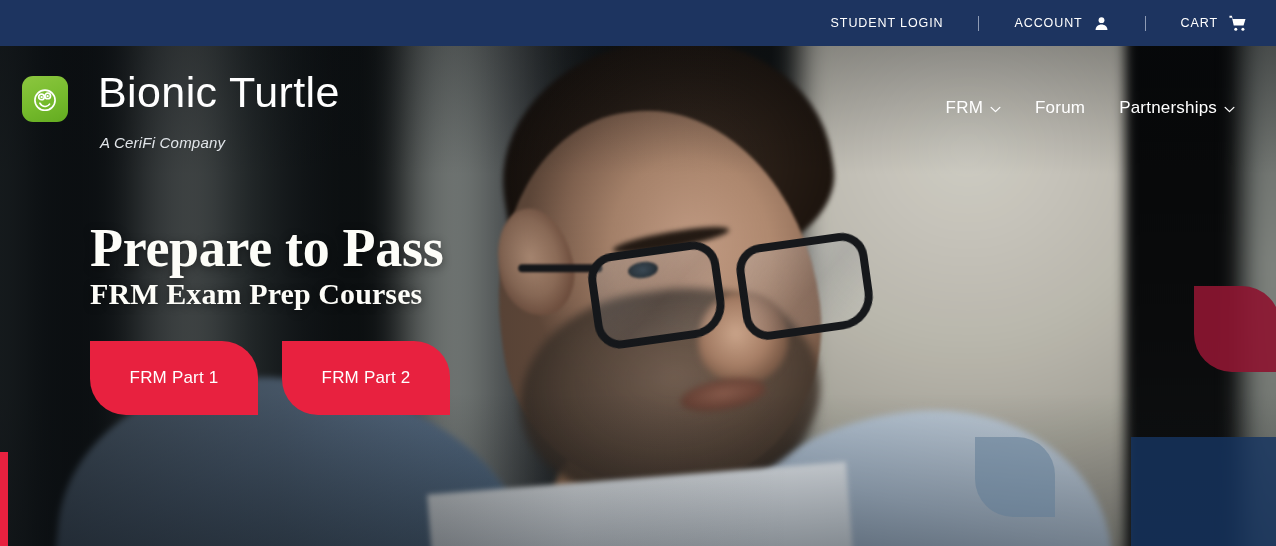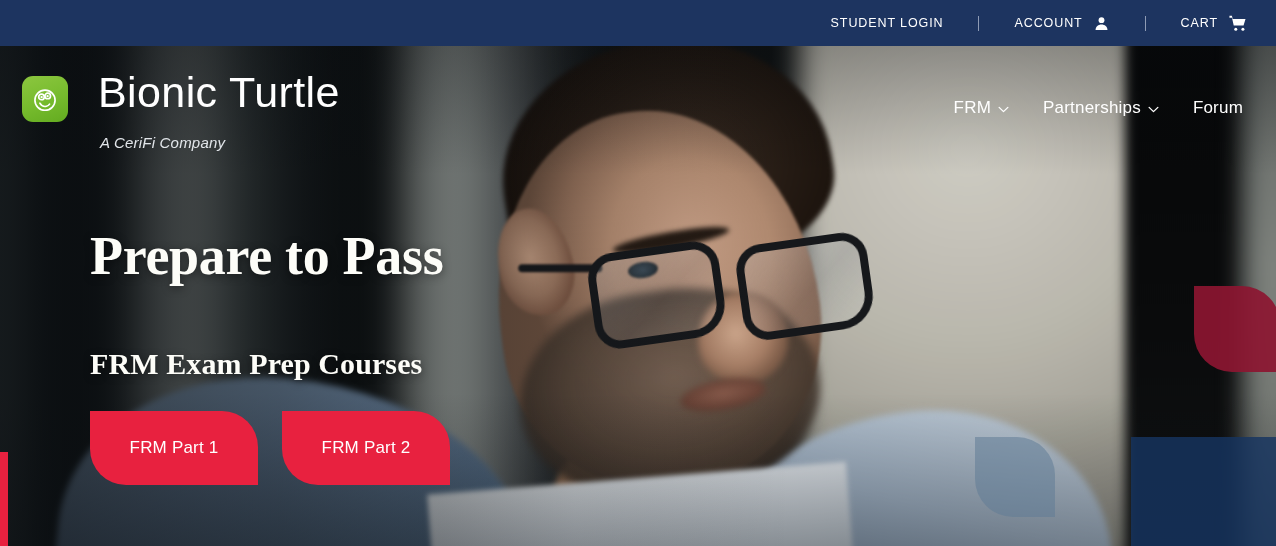--- a/index.html
+++ b/index.html
@@ -291,52 +291,51 @@
     font-size:15px;
     font-style:italic;
     font-weight:400;
     letter-spacing:0.2px;
     margin-top:18px;
     margin-left:2px;
     white-space:nowrap;
   }
 
   .mainnav {
-    position:absolute; right:16px; top:44px;
+    position:absolute; right:24px; top:44px;
     display:flex; align-items:center; gap:0;
   }
   .nav-item {
     color:#ffffff;
     font-size:17px;
     letter-spacing:0.2px;
     text-decoration:none;
     padding:8px 17px;
     display:flex; align-items:center; gap:7px;
     white-space:nowrap;
     cursor:pointer;
   }
   .nav-item .chev { display:inline-flex; align-items:center; margin-top:3px; }
 
   
   .hero-content {
-    position:absolute; left:90px; top:228px;
+    position:absolute; left:90px; top:220px;
     z-index:40;
     width:640px;
   }
   .hero-title {
     color:#fdfdf8;
     font-family:"Liberation Serif", serif;
     font-weight:700;
     font-size:54px;
     line-height:1.06;
     letter-spacing:-0.3px;
     text-shadow:0 2px 10px rgba(0,0,0,.45);
   }
   .hero-sub {
-    margin-top:62px;
     color:#fdfdf8;
     font-family:"Liberation Serif", serif;
     font-weight:700;
     font-size:30px;
     letter-spacing:0.1px;
     text-shadow:0 2px 8px rgba(0,0,0,.45);
   }
   .cta-row { margin-top:30px; display:flex; gap:24px; }
   .cta {
     background:#e8213f;
@@ -456,30 +455,30 @@
       <a class="nav-item">
         <span>FRM</span>
         <span class="chev">
           <svg width="11" height="7" viewBox="0 0 12 8" fill="none" stroke="#ffffff" stroke-width="1.5" stroke-linecap="round" stroke-linejoin="round">
               <path d="M1 1.6 6 6.4 11 1.6"></path>
             </svg>
         </span>
       </a>
 
       <a class="nav-item">
+        <span>Forum</span>
+      </a>
+
+      <a class="nav-item">
         <span>Partnerships</span>
         <span class="chev">
           <svg width="11" height="7" viewBox="0 0 12 8" fill="none" stroke="#ffffff" stroke-width="1.5" stroke-linecap="round" stroke-linejoin="round">
               <path d="M1 1.6 6 6.4 11 1.6"></path>
             </svg>
         </span>
-      </a>
-
-      <a class="nav-item">
-        <span>Forum</span>
       </a>
 
 
     </nav>
   </div>
 
   <div class="hero-content">
     <h1 class="hero-title">Prepare to Pass</h1>
     <h2 class="hero-sub">FRM Exam Prep Courses</h2>
     <div class="cta-row">

